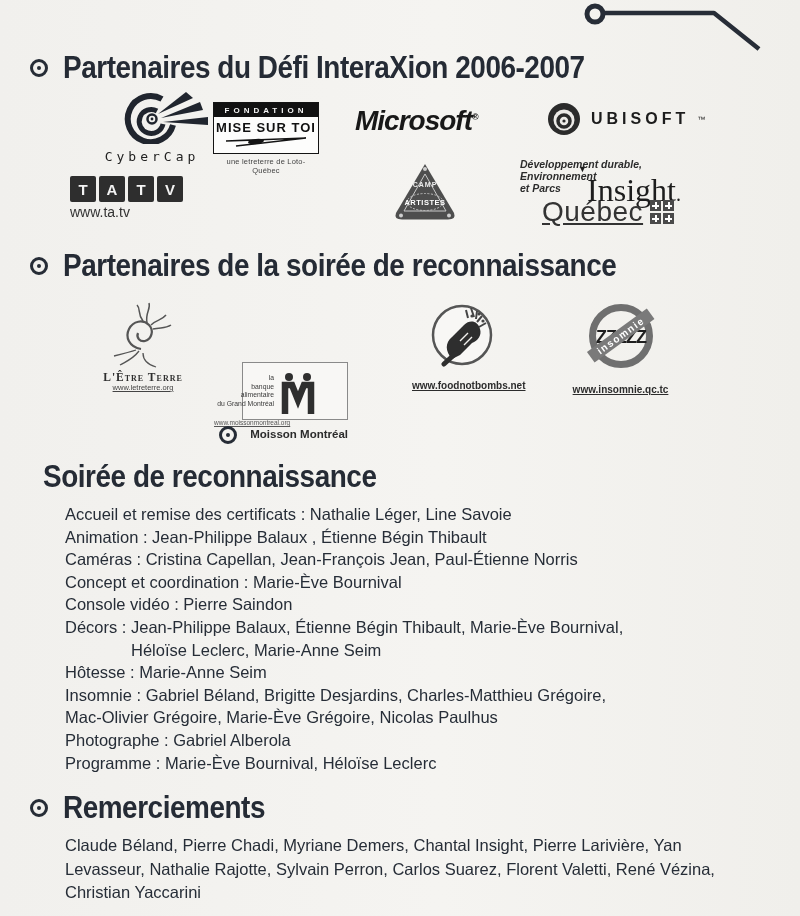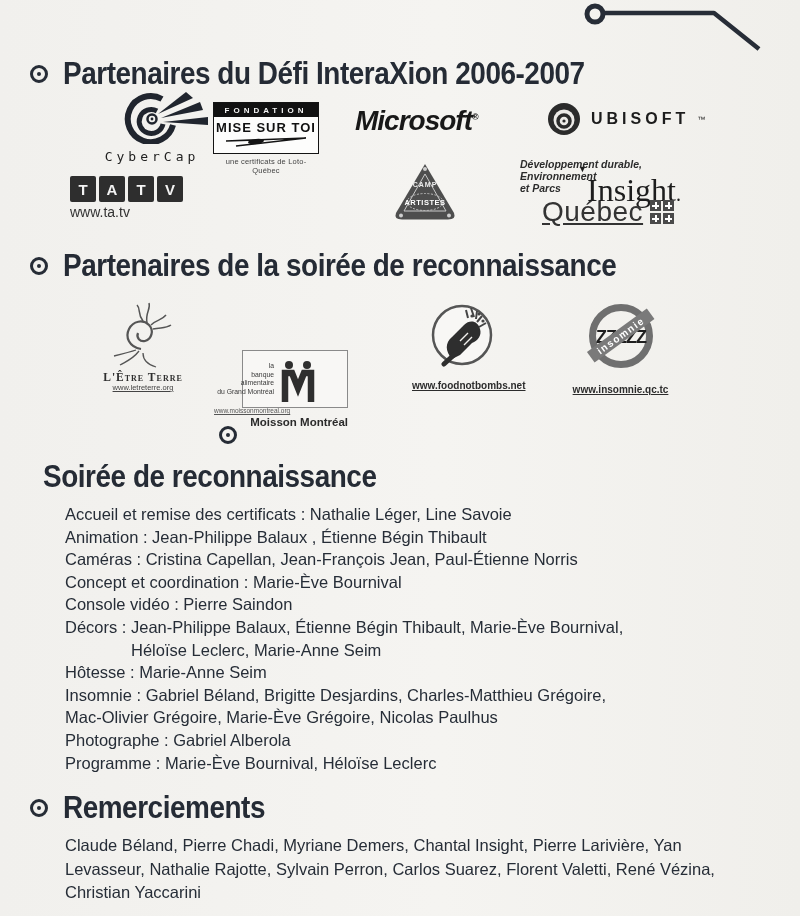--- a/index.html
+++ b/index.html
@@ -75,21 +75,21 @@
 </head>
 <body>
 
 <div class="page">
 
   <svg width="195" height="55" viewBox="0 0 195 55" style="position:absolute;left:578px;top:2px;">
     <circle cx="17" cy="12" r="8" fill="none" stroke="#272d37" stroke-width="5"></circle>
     <path d="M25 11 H136 L181 47" fill="none" stroke="#272d37" stroke-width="4.5" stroke-linejoin="round"></path>
   </svg>
 
-  <div class="heading" style="left:30px;top:56px;">
+  <div class="heading" style="left:30px;top:50px;">
     <span class="bullet">
         <span class="dot"></span>
       </span>
     <span class="htxt">Partenaires du Défi InteraXion 2006-2007</span>
   </div>
 
   <div class="logo" style="left:83px;top:92px;width:138px;">
     <svg width="132" height="52" viewBox="0 0 132 52">
       <path d="M76 7 A23 23 0 1 0 87 33" fill="none" stroke="#20252e" stroke-width="6"></path>
       <path d="M71 19 A12 12 0 1 0 77 32" fill="none" stroke="#20252e" stroke-width="5"></path>
@@ -104,21 +104,21 @@
 
   <div class="logo mst" style="left:213px;top:102px;">
     <div class="mst-frame">
       <div class="mst-top">FONDATION</div>
       <div class="mst-main">MISE SUR TOI</div>
       <svg width="88" height="12" viewBox="0 0 88 12">
         <path d="M4 4 L84 1 M14 9 L84 1" stroke="#141414" stroke-width="1.6" fill="none"></path>
         <ellipse cx="34" cy="4.5" rx="8" ry="2.6" fill="#141414" transform="rotate(-7 34 4.5)"></ellipse>
       </svg>
     </div>
-    <div class="mst-cap">une certificats de Loto-Québec</div>
+    <div class="mst-cap">une letreterre de Loto-Québec</div>
   </div>
 
   <div class="logo ms" style="left:355px;top:105px;">
     <span>Microsoft</span><span class="ms-reg">®</span>
   </div>
 
   <div class="logo ubi" style="left:545px;top:100px;">
     <svg width="38" height="38" viewBox="0 0 38 38">
       <circle cx="19" cy="19" r="16" fill="#2b2b2b"></circle>
       <circle cx="19" cy="20" r="10.5" fill="#eceae7"></circle>
@@ -184,21 +184,21 @@
   <div class="logo" style="left:82px;top:301px;width:122px;">
     <svg width="80" height="68" viewBox="0 0 80 68">
       <path d="M38 48 C26 46 22 36 26 28 C30 20 40 18 46 24 C51 29 49 38 42 40 C37 41 33 37 35 32" fill="none" stroke="#555" stroke-width="2.2"></path>
       <path d="M44 22 C42 12 48 8 46 2 M40 20 C34 12 38 8 34 4 M48 24 C54 18 58 20 63 14 M50 28 C58 26 62 28 68 24" fill="none" stroke="#555" stroke-width="1.5"></path>
       <path d="M36 50 C30 58 24 60 17 64 M40 52 C40 60 46 64 53 66 M33 49 C27 51 19 53 11 55" fill="none" stroke="#555" stroke-width="1.3"></path>
     </svg>
     <div class="et-name">L'Être Terre</div>
     <div class="et-url">www.letreterre.org</div>
   </div>
 
-  <div class="logo moi" style="left:212px;top:313px;">
+  <div class="logo moi" style="left:212px;top:325px;">
     <div class="moi-box"></div>
     <div class="moi-side">
       <div>la</div>
       <div>banque</div>
       <div>alimentaire</div>
       <div>du Grand Montréal</div>
     </div>
     <svg class="moi-m" width="40" height="42" viewBox="0 0 40 42">
       <circle cx="11" cy="5" r="4" fill="#2f2f2f"></circle>
       <circle cx="29" cy="5" r="4" fill="#2f2f2f"></circle>

